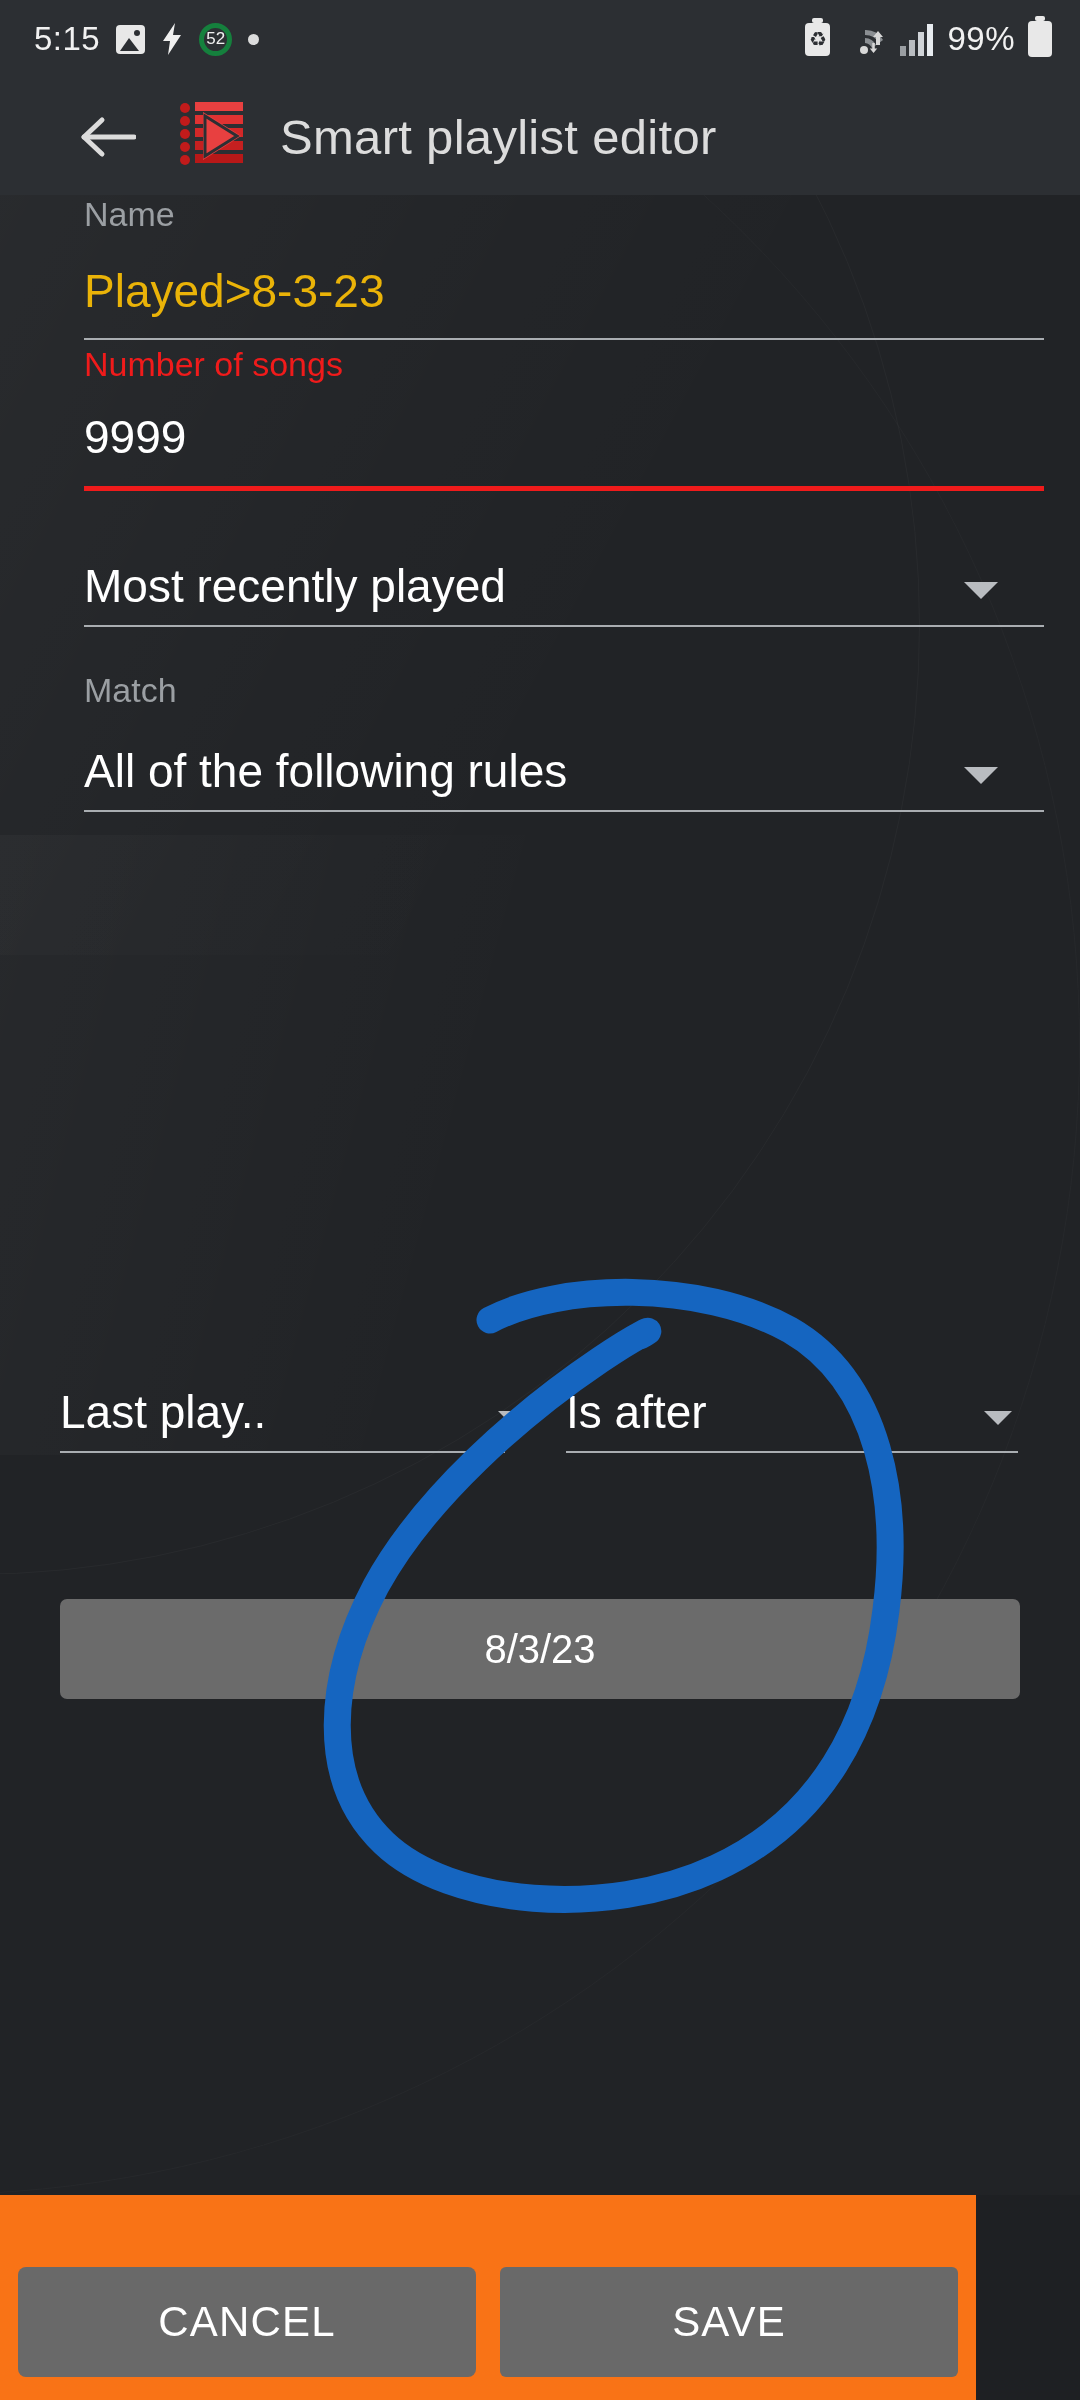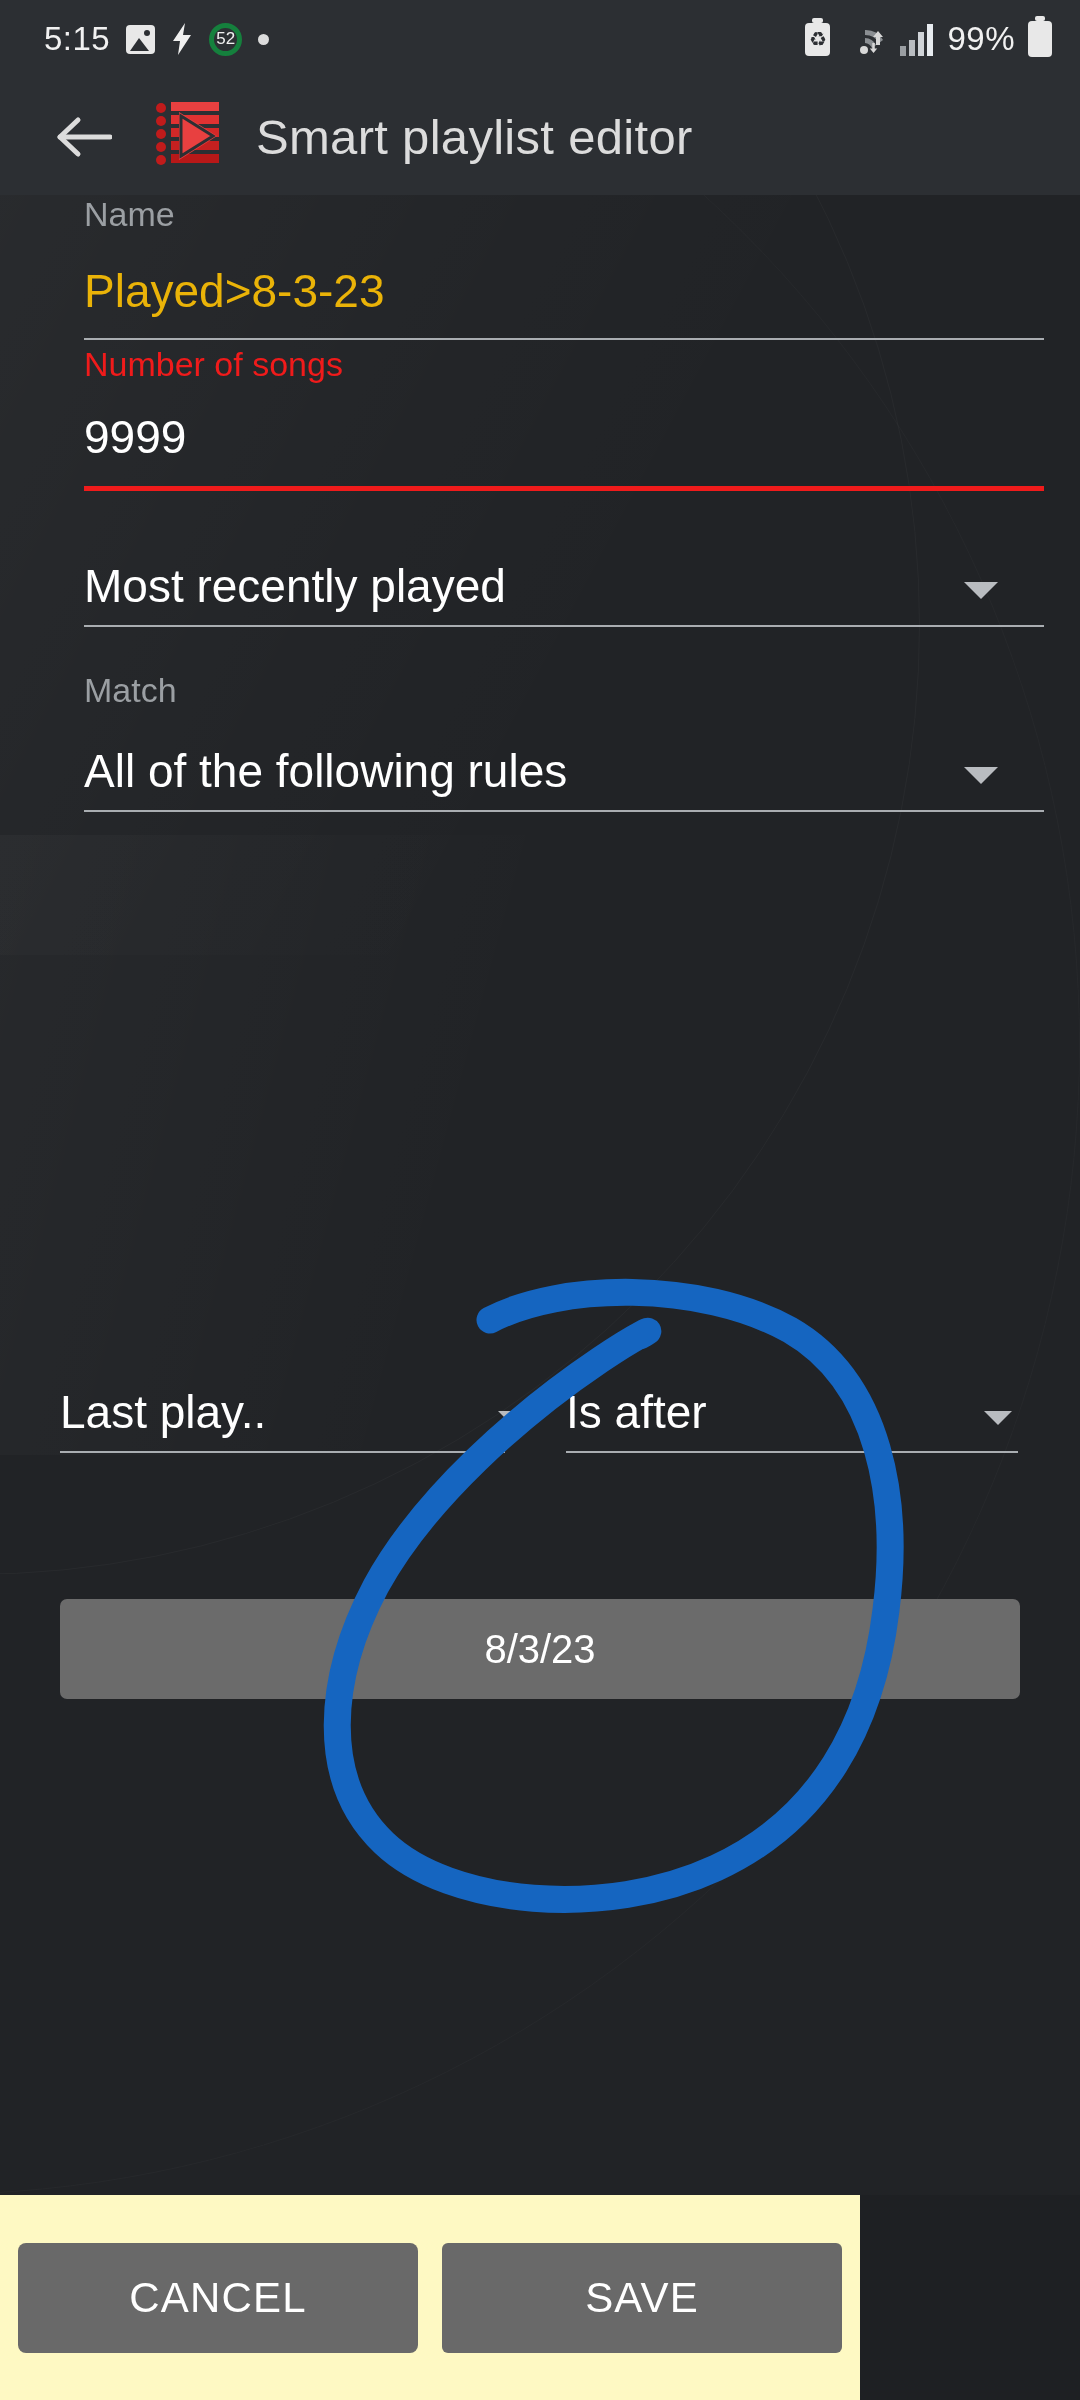--- a/index.html
+++ b/index.html
@@ -11,21 +11,21 @@
     color:#fff;
     overflow:hidden;
     position:relative;
   }
 
   
   .statusbar{
     position:absolute; top:0; left:0; width:1080px; height:78px;
     background:#2c2f33;
     display:flex; align-items:center; justify-content:space-between;
-    padding:0 28px 0 44px;
+    padding:0 28px 0 34px;
   }
   .sb-left{ display:flex; align-items:center; gap:16px; }
   .sb-right{ display:flex; align-items:center; gap:13px; }
   .sb-time{ font-size:33px; color:#f1f1f1; letter-spacing:.5px; }
   .sb-pct{ font-size:33px; color:#f1f1f1; letter-spacing:.5px; }
 
   .ico-photo{ width:29px;height:29px;background:#e8e8e8;border-radius:4px;position:relative;overflow:hidden;}
   .ico-photo:after{content:"";position:absolute;left:4px;bottom:3px;width:0;height:0;
     border-left:9px solid transparent;border-right:10px solid transparent;border-bottom:13px solid #2c2f33;}
   .ico-photo:before{content:"";position:absolute;right:5px;top:5px;width:6px;height:6px;border-radius:50%;background:#2c2f33;}
@@ -45,21 +45,21 @@
     font-size:20px;color:#2c2f33;line-height:26px;}
 
   .ico-wifi svg,.ico-sig svg{display:block;}
 
   .ico-batt{ width:24px;height:36px;border-radius:4px;background:#e8e8e8;position:relative;}
   .ico-batt:before{content:"";position:absolute;top:-5px;left:7px;width:10px;height:5px;background:#e8e8e8;border-radius:2px;}
 
   
   .appbar{
     position:absolute; top:78px; left:0; width:1080px; height:117px;
-    background:#2c2f33; display:flex; align-items:center; padding-left:46px;
+    background:#2c2f33; display:flex; align-items:center; padding-left:70px;
   }
   .back-btn{ width:76px;height:76px;display:flex;align-items:center;justify-content:center;cursor:pointer;}
   .app-logo{ width:84px;height:84px; margin-left:24px; display:flex;align-items:center;justify-content:center;}
   .app-title{ font-size:49px; color:#dcdcdc; margin-left:26px; letter-spacing:.3px;}
 
   
   .content{
     position:absolute; top:195px; left:0; width:1080px; height:2000px;
     background:#212326;
     overflow:hidden;
@@ -96,22 +96,22 @@
   .date-btn{
     position:absolute;left:60px;width:960px;height:100px;background:#6b6b6b;border-radius:7px;
     display:flex;align-items:center;justify-content:center;color:#ffffff;font-size:40px;cursor:pointer;
   }
 
   
   .annot{ position:absolute; top:0; left:0; width:1080px; height:2400px; pointer-events:none; }
 
   
   .bottombar{
-    position:absolute; bottom:0; left:0; width:860px; height:205px;
-    background:#fef9c3; display:flex; align-items:flex-start; gap:24px; padding:48px 18px 0 18px;
+    position:absolute; bottom:0; left:0; width:976px; height:205px;
+    background:#f97316; display:flex; align-items:center; gap:24px; padding:48px 18px 0 18px;
   }
   .bb-btn{
     flex:1; height:110px; background:#696969; border-radius:8px;
     display:flex;align-items:center;justify-content:center;
     color:#ffffff; font-size:42px; letter-spacing:1.2px; cursor:pointer;
   }
   .bb-btn.save{ border-radius:6px; }
 </style>
 </head>
 <body>

